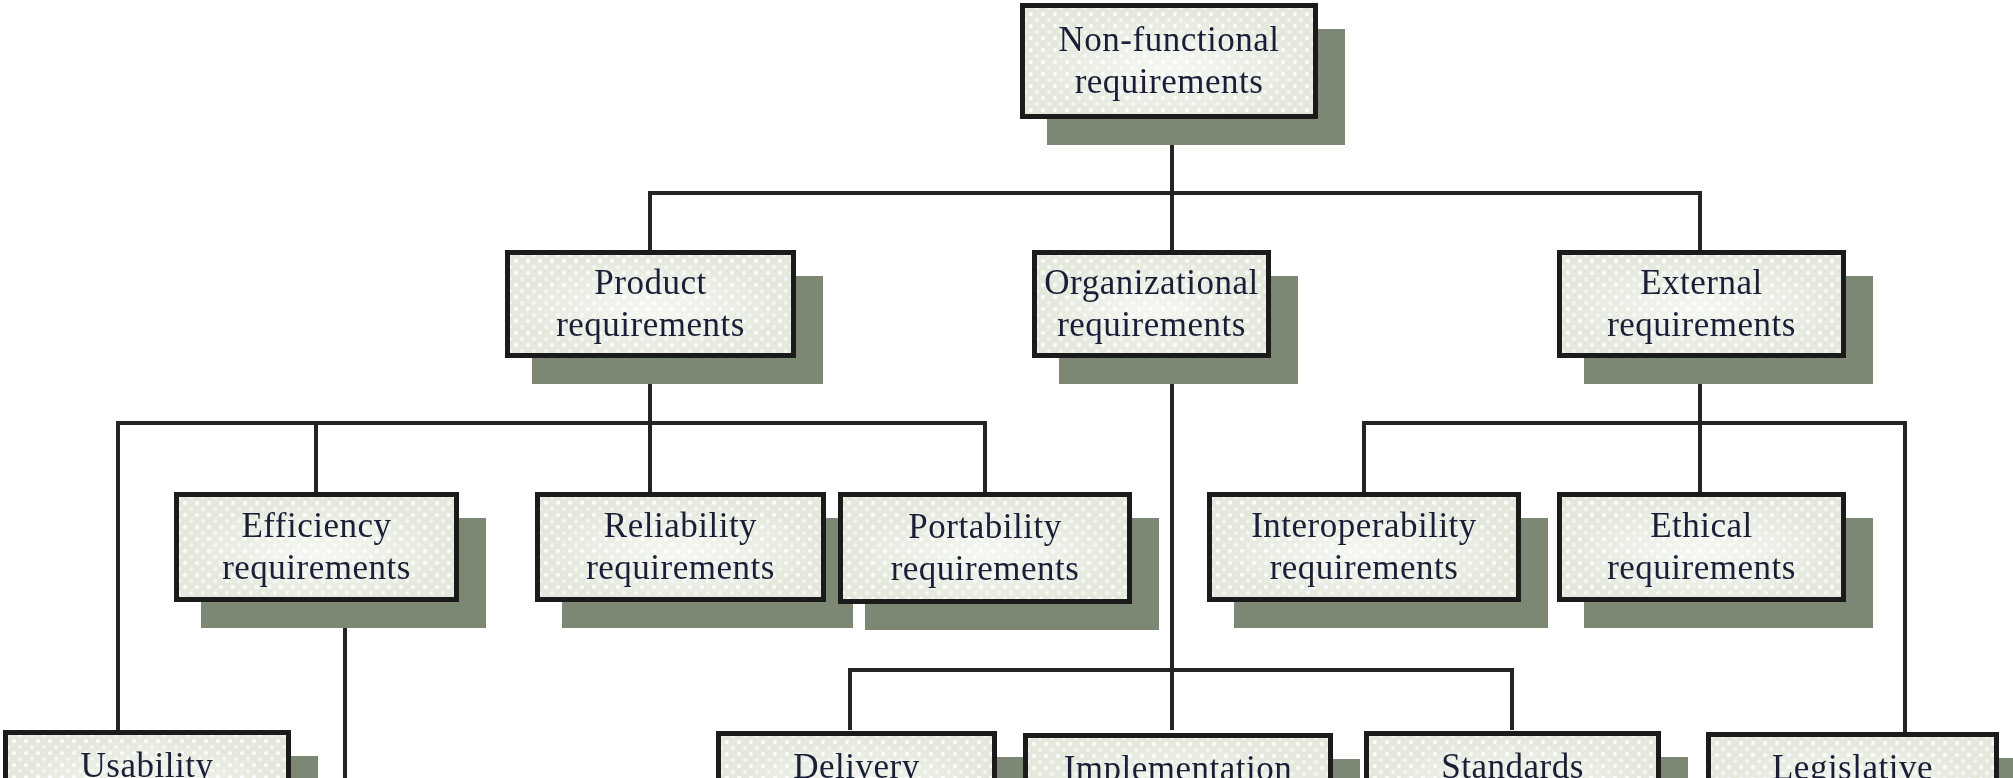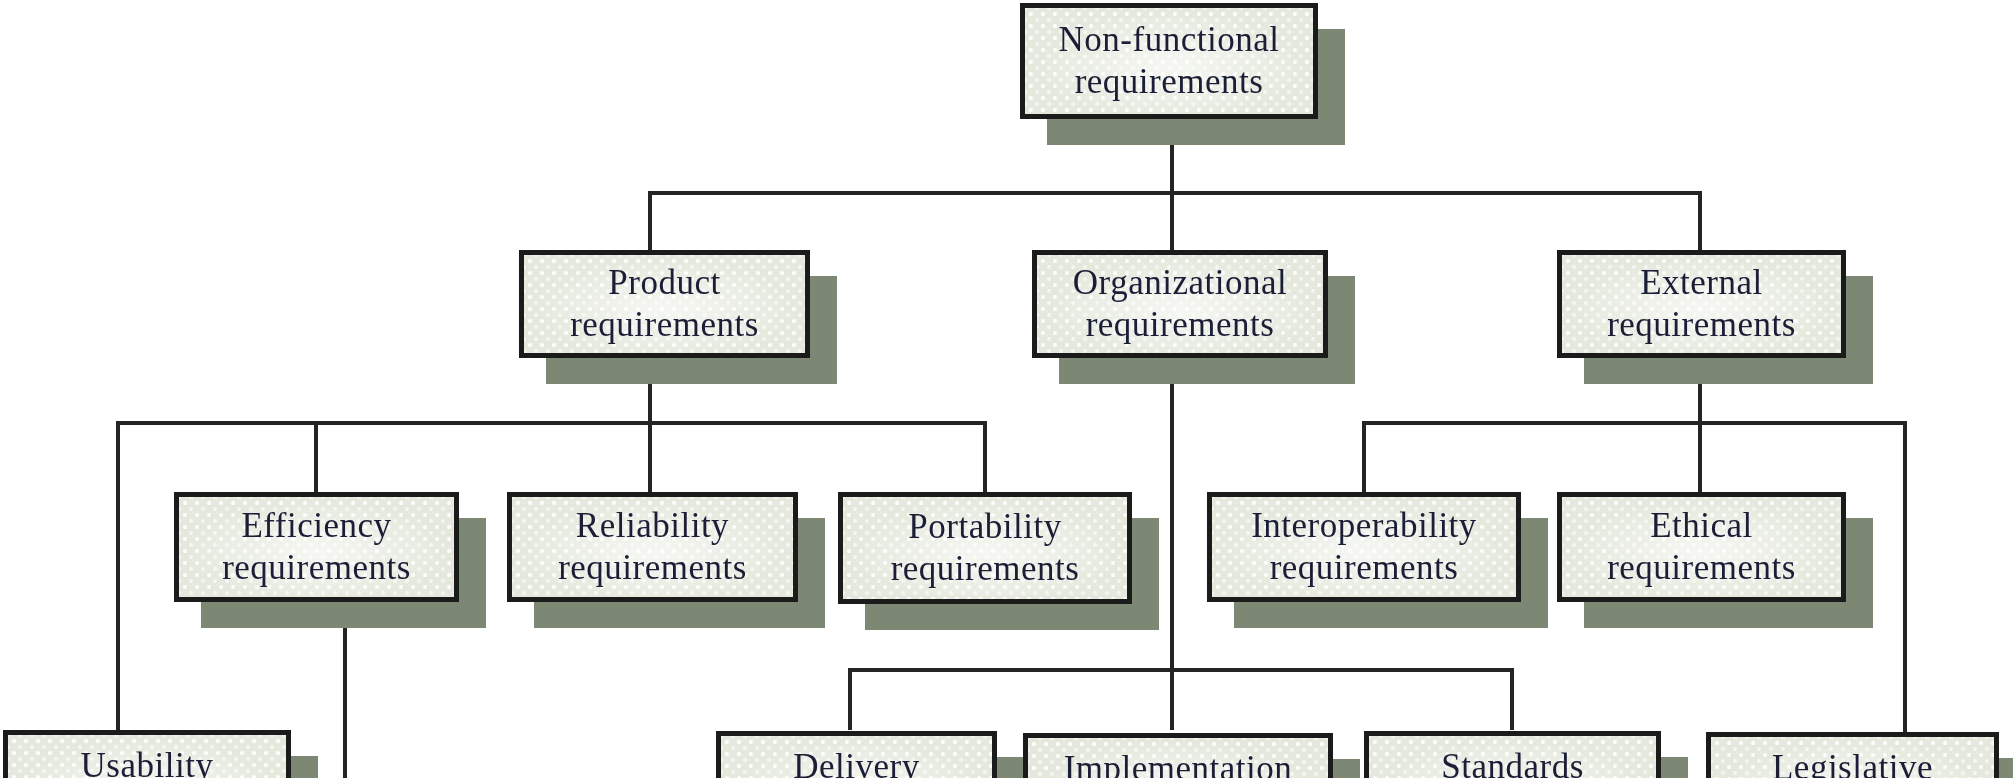--- a/index.html
+++ b/index.html
@@ -68,49 +68,49 @@
   <div class="connector v" style="left:1362px;top:421px;height:71px"></div>
   <div class="connector v" style="left:1903px;top:421px;height:311px"></div>
 
   <div class="node" style="left:1020px;top:3px;width:298px;height:116px">
     <div class="shadow"></div>
     <div class="face">
         <span class="label">Non-functional requirements</span>
       </div>
   </div>
 
-  <div class="node" style="left:519px;top:250px;width:291px;height:108px">
+  <div class="node" style="left:505px;top:250px;width:291px;height:108px">
     <div class="shadow"></div>
     <div class="face">
         <span class="label">Product requirements</span>
       </div>
   </div>
 
-  <div class="node" style="left:1032px;top:250px;width:296px;height:108px">
+  <div class="node" style="left:1032px;top:250px;width:239px;height:108px">
     <div class="shadow"></div>
     <div class="face">
         <span class="label">Organizational requirements</span>
       </div>
   </div>
 
   <div class="node" style="left:174px;top:492px;width:285px;height:110px">
     <div class="shadow"></div>
     <div class="face">
         <span class="label">Efficiency requirements</span>
       </div>
   </div>
 
   <div class="node" style="left:1557px;top:250px;width:289px;height:108px">
     <div class="shadow"></div>
     <div class="face">
         <span class="label">External requirements</span>
       </div>
   </div>
 
-  <div class="node" style="left:507px;top:492px;width:291px;height:110px">
+  <div class="node" style="left:535px;top:492px;width:291px;height:110px">
     <div class="shadow"></div>
     <div class="face">
         <span class="label">Reliability requirements</span>
       </div>
   </div>
 
   <div class="node" style="left:838px;top:492px;width:294px;height:112px">
     <div class="shadow"></div>
     <div class="face">
         <span class="label">Portability requirements</span>

